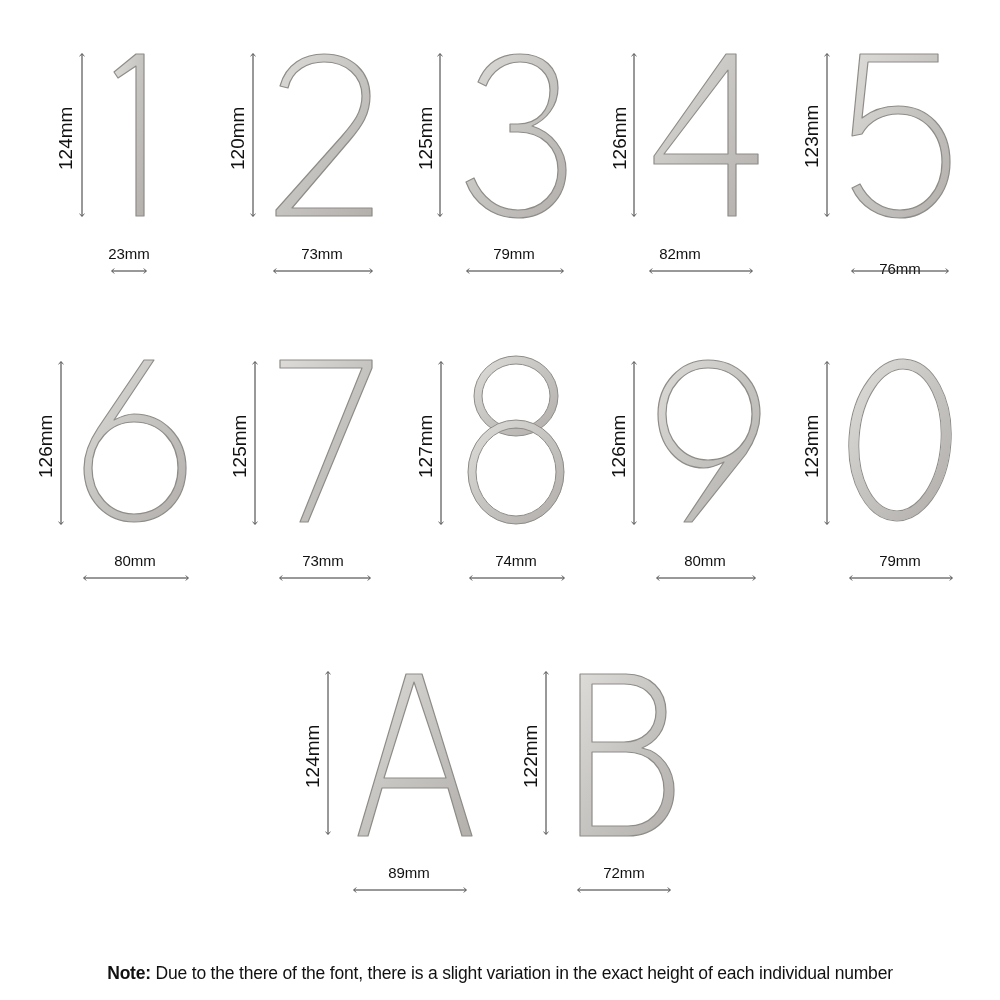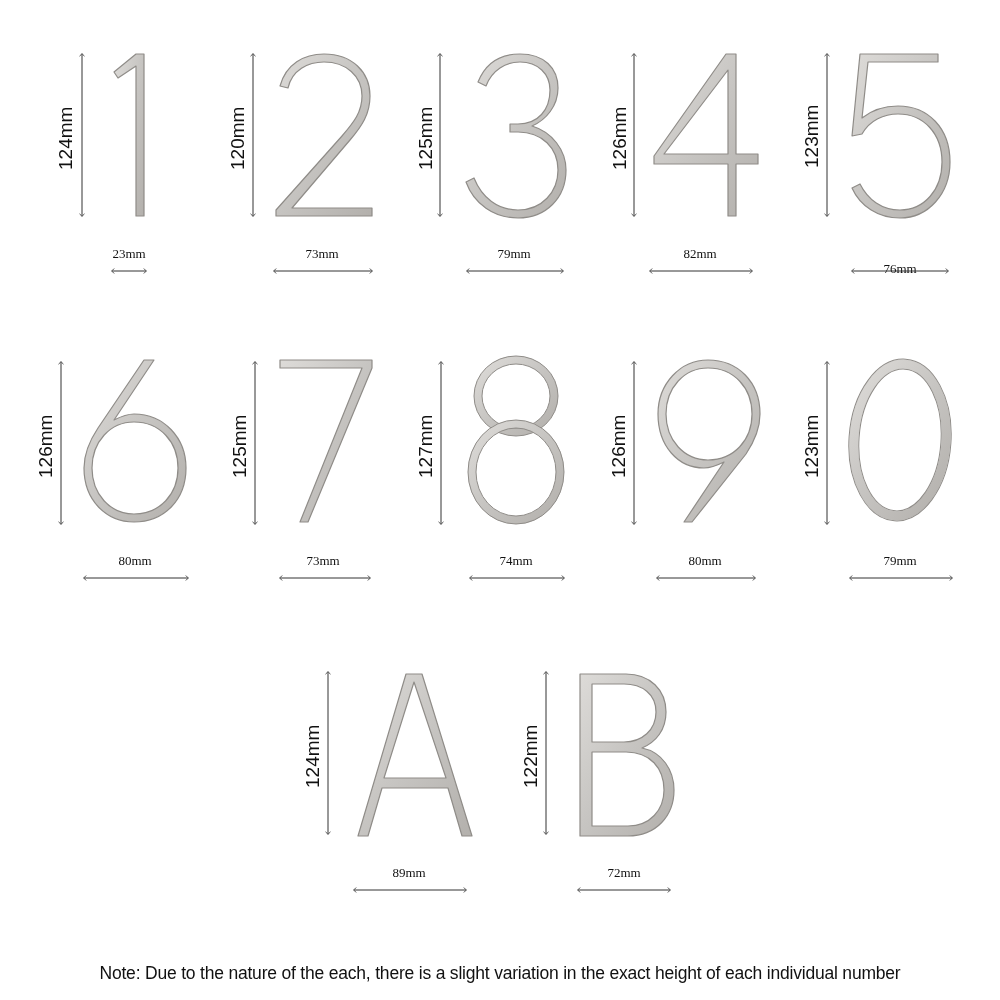--- a/index.html
+++ b/index.html
@@ -30,43 +30,42 @@
     .vlabel {
       position: absolute;
       font-size: 19px;
       white-space: nowrap;
       transform-origin: 0 0;
       transform: rotate(-90deg);
       line-height: 20px;
     }
     .hlabel {
       position: absolute;
-      font-size: 13px;
+      font-size: 15px;
       white-space: nowrap;
       text-align: center;
       line-height: 20px;
-      font-family: Liberation Serif, serif;
     }
     .hdim {
       position: absolute;
       height: 10px;
     }
     .hdim svg { display: block; }
     .note {
       position: absolute;
       left: 0;
       top: 962px;
       width: 1000px;
       text-align: center;
       font-size: 17.5px;
       line-height: 22px;
       color: #111;
       letter-spacing: -0.2px;
     }
-    .note b { font-weight: normal; }
+    .note b { font-weight: bold; }
   </style>
 </head>
 <body>
 
 <svg width="0" height="0" style="position:absolute">
   <defs>
     <linearGradient id="metal" x1="0" y1="0" x2="1" y2="1">
       <stop offset="0" stop-color="#dddbd8"></stop>
       <stop offset="0.5" stop-color="#c6c4c1"></stop>
       <stop offset="1" stop-color="#b3b0ac"></stop>
@@ -135,21 +134,21 @@
   <svg width="20" height="166">
       <line x1="10" y1="2" x2="10" y2="164" stroke="#333" stroke-width="1" marker-start="url(#ah)" marker-end="url(#ah)"></line>
     </svg>
 </div>
 <div class="vlabel" style="left:610px; top:170px;">126mm</div>
 <div class="glyph" style="left:650px; top:52px;">
   <svg width="112" height="168" viewBox="0 0 112 168">
     <path d="M76,2 L86,2 L86,102 L108,102 L108,112 L86,112 L86,164 L78,164 L78,112 L4,112 L4,104 Z M78,18 L14,102 L78,102 Z" fill="url(#metal)" fill-rule="evenodd" stroke="#8f8c88" stroke-width="1.2" stroke-linejoin="round"></path>
   </svg>
 </div>
-<div class="hlabel" style="left:660px; top:244px; width:80px;">82mm</div>
+<div class="hlabel" style="left:640px; top:244px; width:80px;">82mm</div>
 <div class="hdim" style="left:648px; top:266px; width:106px;">
   <svg width="106" height="10">
       <line x1="2" y1="5" x2="104" y2="5" stroke="#333" stroke-width="1" marker-start="url(#ah)" marker-end="url(#ah)"></line>
     </svg>
 </div>
 
 <div class="vdim" style="left:817px; top:52px; height:166px;">
   <svg width="20" height="166">
       <line x1="10" y1="2" x2="10" y2="164" stroke="#333" stroke-width="1" marker-start="url(#ah)" marker-end="url(#ah)"></line>
     </svg>
@@ -294,14 +293,14 @@
   </svg>
 </div>
 <div class="hlabel" style="left:584px; top:863px; width:80px;">72mm</div>
 <div class="hdim" style="left:576px; top:885px; width:96px;">
   <svg width="96" height="10">
       <line x1="2" y1="5" x2="94" y2="5" stroke="#333" stroke-width="1" marker-start="url(#ah)" marker-end="url(#ah)"></line>
     </svg>
 </div>
 
 <div class="note">
-  <b>Note:</b><span> Due to the nature of the each, there is a slight variation in the exact height of each individual number</span>
+  <b>Note:</b><span> Due to the there of the font, there is a slight variation in the exact height of each individual number</span>
 </div>
 
 </body></html>

